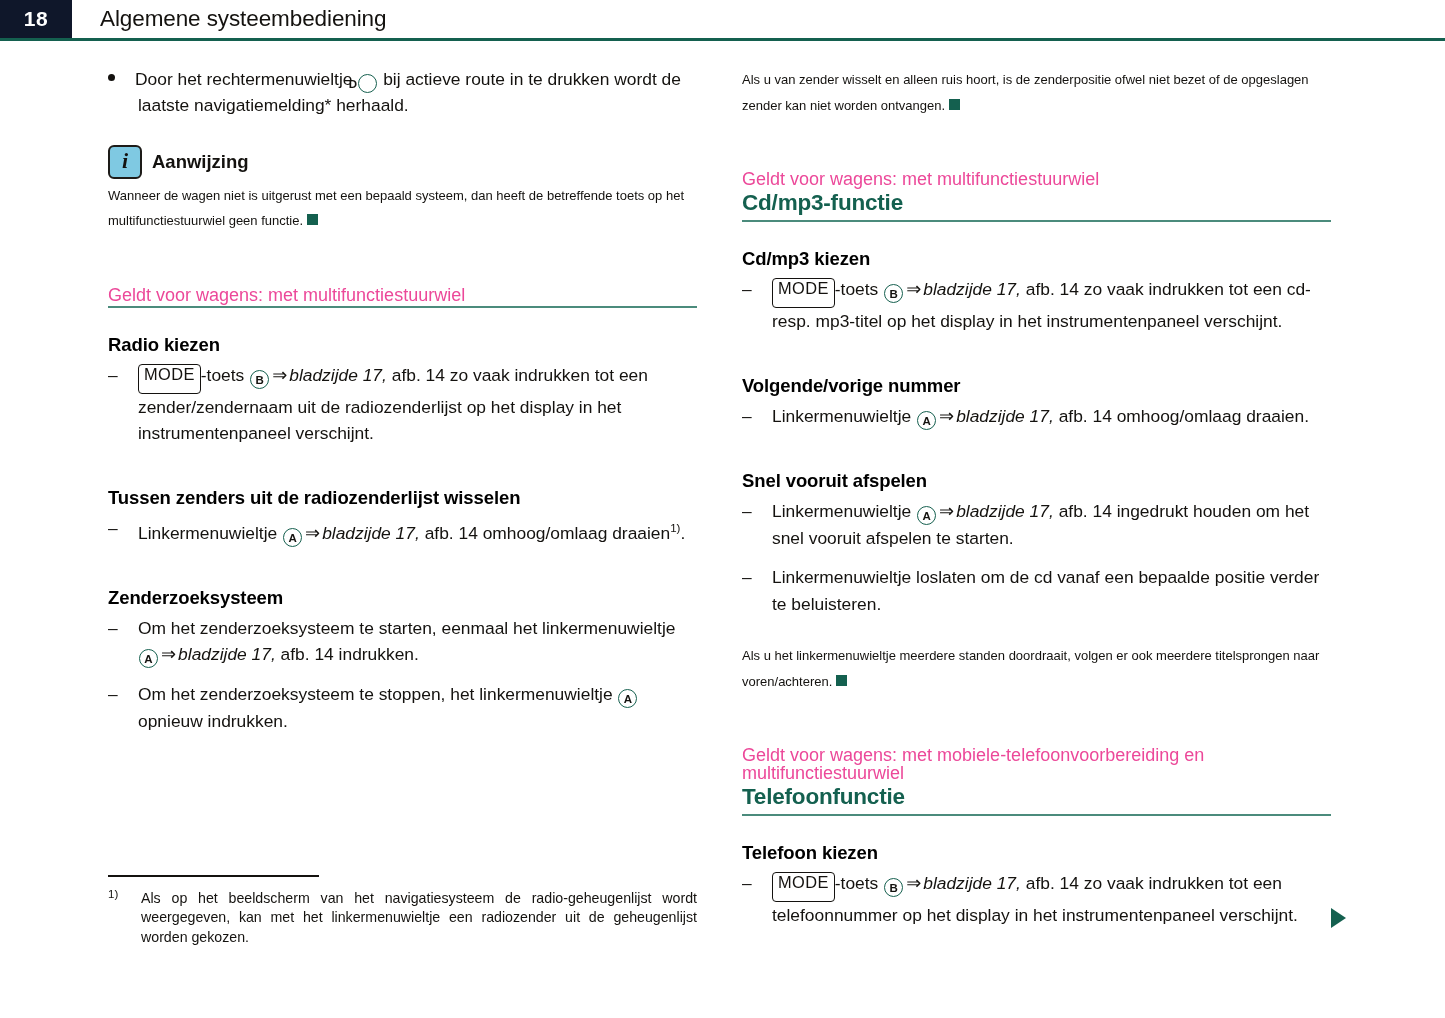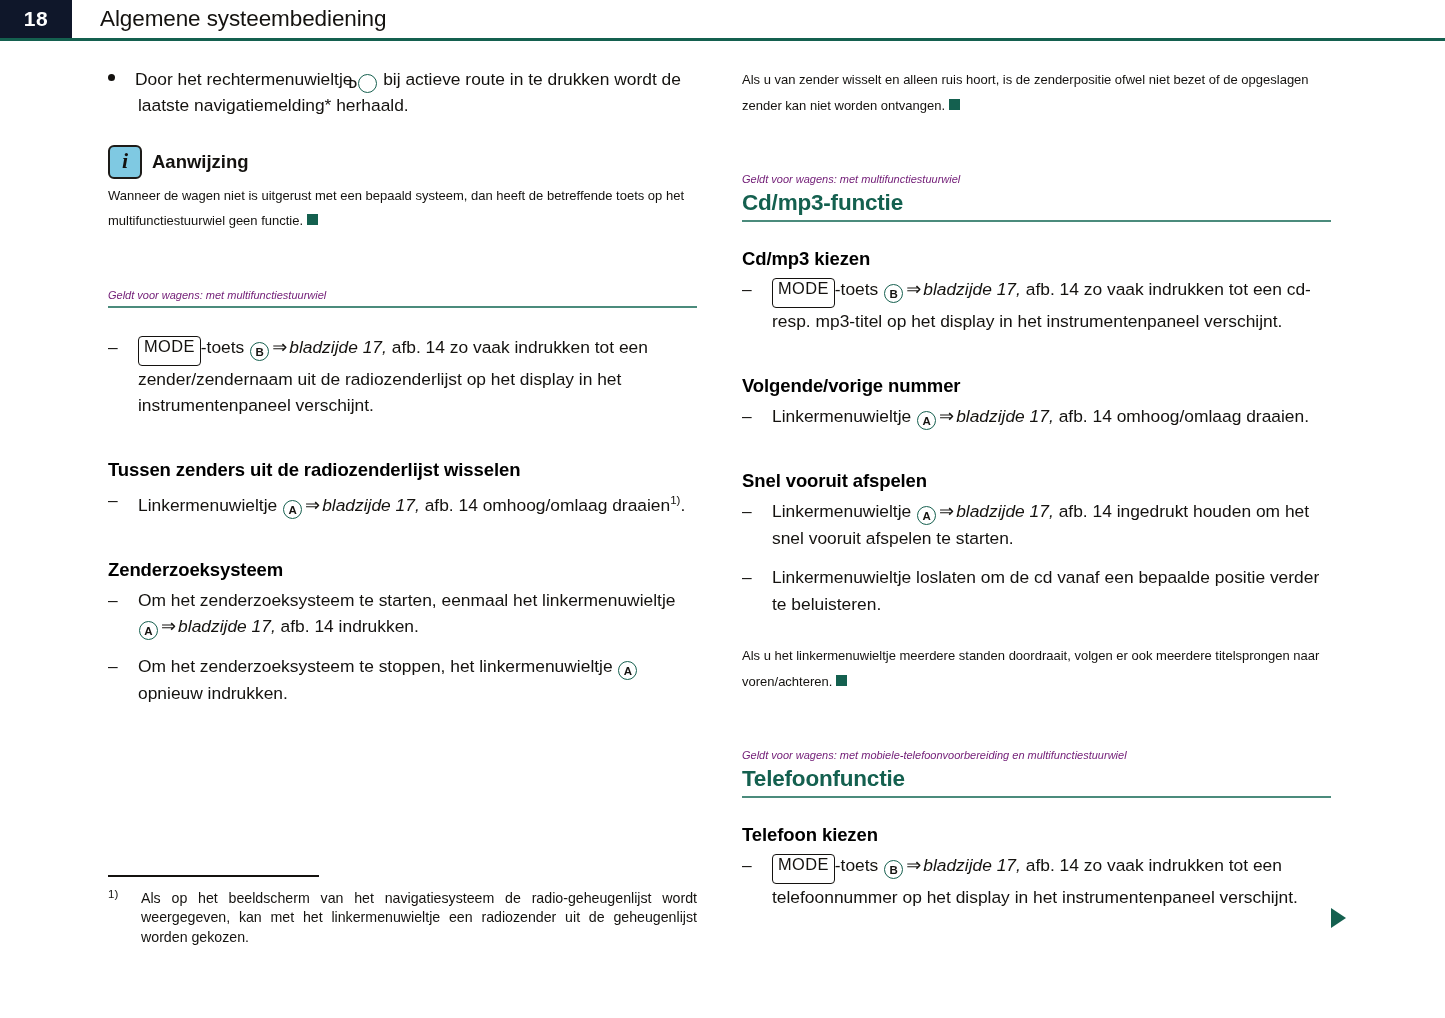--- a/index.html
+++ b/index.html
@@ -151,25 +151,24 @@
     top: -1px;
   }
   .note-title {
     font-size: 18.5px;
     font-weight: bold;
     color: #14120f;
   }
 
   
   .applies-to {
-    font-size: 11px;
+    font-size: 18px;
     line-height: 18px;
-    color: #701a75;
+    color: #ec4899;
     margin-bottom: 2px;
-    font-style: italic;
   }
   .section-title {
     font-size: 22.5px;
     font-weight: bold;
     color: #14604f;
     letter-spacing: -0.2px;
     padding-bottom: 2px;
   }
   .section-rule {
     width: 100%;
@@ -310,20 +309,21 @@
 
     <div class="spacer-xl"></div>
 
     <div>
       <div class="applies-to">Geldt voor wagens: met multifunctiestuurwiel</div>
       <div class="section-rule"></div>
     </div>
 
     <div class="spacer-md"></div>
 
+    <div class="sub-head">Radio kiezen</div>
     <div class="dash-item">
       <span class="dash">–</span><span class="key-btn">MODE</span><span>-toets</span>
       <span class="circ">B</span><span class="arrow-ref">⇒</span><span class="ref">bladzijde 17,</span>
       <span>afb. 14 zo vaak indrukken tot een zender/zendernaam uit de radiozenderlijst op het display in het instrumentenpaneel verschijnt.</span>
     </div>
 
     <div class="spacer-lg"></div>
 
     <div class="sub-head">Tussen zenders uit de radiozenderlijst wisselen</div>
     <div class="dash-item">

